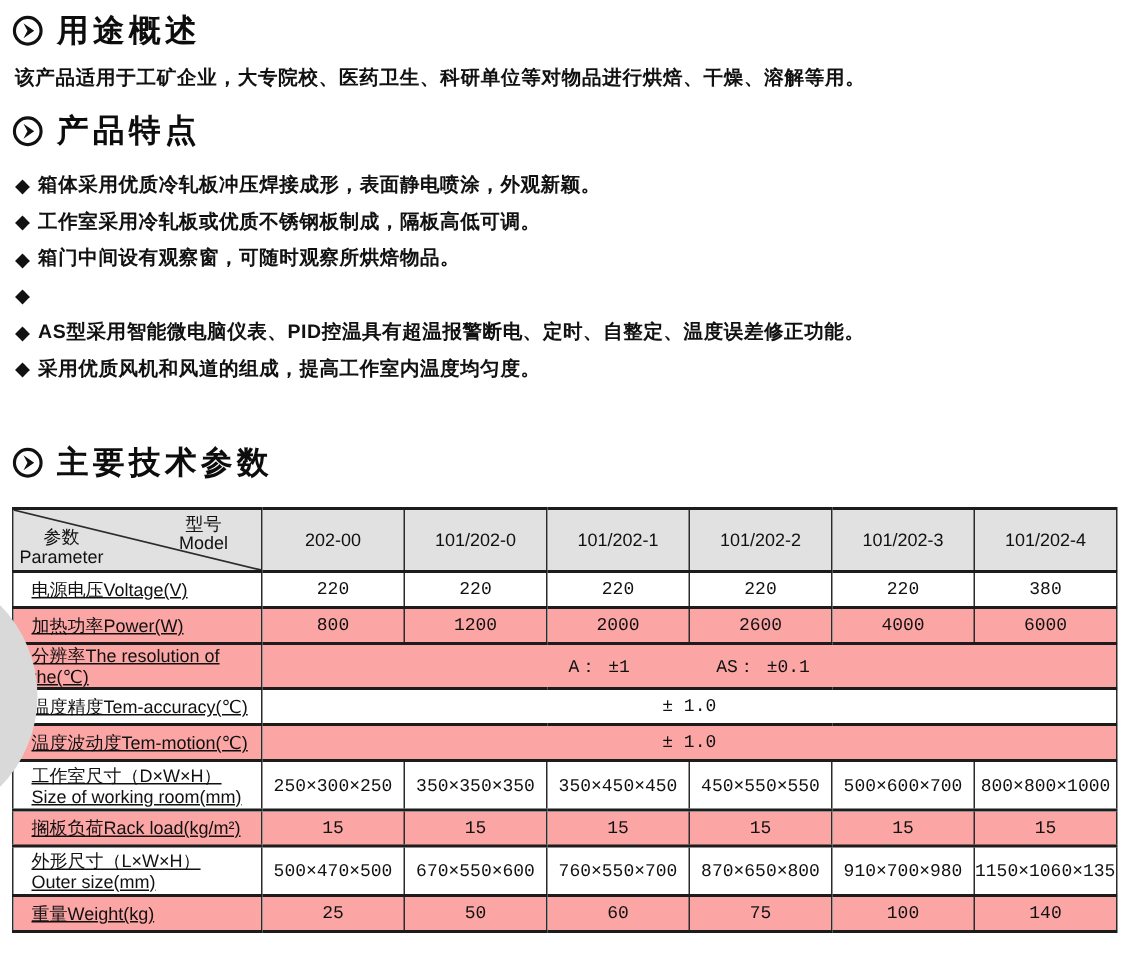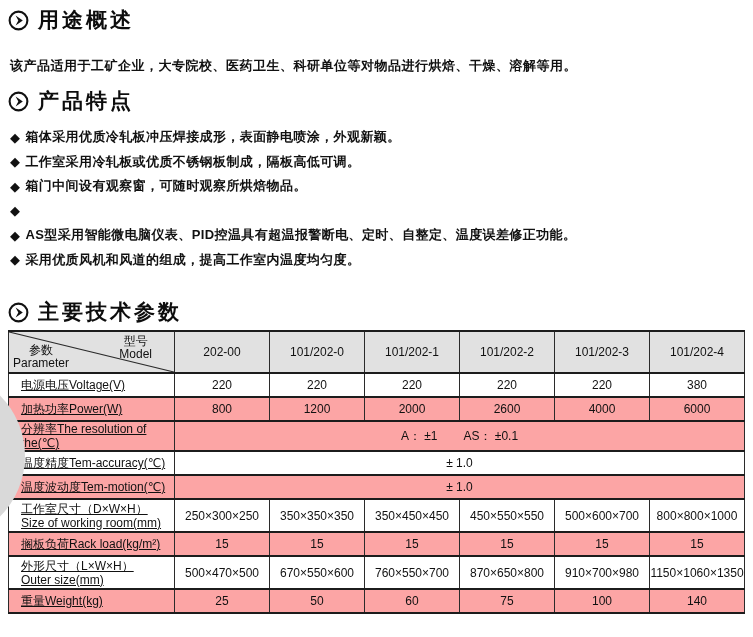--- a/index.html
+++ b/index.html
@@ -5,43 +5,43 @@
   * { margin:0; padding:0; box-sizing:border-box; }
   html,body { background:#fff; }
   body { font-family:"Liberation Sans","DejaVu Sans",sans-serif; color:#111; }
   .page { position:relative; width:753px; height:637px; background:#fff; overflow:hidden; padding:6px 8px 0 8px; }
 
   
   .section-header { display:flex; align-items:center; gap:9px; margin-top:0; }
   .section-header .hdr-icon { width:21px; height:21px; flex:0 0 auto; display:inline-block; }
   .section-header h2 { font-size:21px; font-weight:bold; letter-spacing:3px; color:#0d0d0d; }
   .sh2 { margin-top:12px; }
-  .sh3 { margin-top:26px; }
-
-  .body-text { font-size:13px; font-weight:600; margin:23px 0 0 2px; letter-spacing:0.5px; }
+  .sh3 { margin-top:36px; }
+
+  .body-text { font-size:13px; font-weight:600; margin:9px 0 0 2px; letter-spacing:0.5px; }
 
   
   .features-list { list-style:none; margin:10px 0 0 2px; }
   .features-list li { display:flex; align-items:center; gap:5px; height:24.5px; font-size:13px; font-weight:600; letter-spacing:0.4px; }
   .features-list .bullet { font-size:13px; line-height:1; }
 
   
-  .table-wrap { position:relative; margin-top:4px; }
+  .table-wrap { position:relative; margin-top:16px; }
   .spec-table { border-collapse:collapse; table-layout:fixed; width:737px; }
   .spec-table th, .spec-table td {
     border-left:1px solid #2b2b2b; border-right:1px solid #2b2b2b;
     border-top:2px solid #1c1c1c; border-bottom:2px solid #1c1c1c;
     font-size:12px; font-weight:normal; overflow:hidden;
   }
   .spec-table .gray { background:#fca5a5; }
   .spec-table thead th { background:#e1e1e1; height:42px; text-align:center; }
   .r-reg td { height:24px; }
   .r-tall td { height:33px; }
   td.label-cell { text-align:left; padding-left:12px; line-height:14px;text-decoration:underline; }
-  td.value-cell, td.span-cell { text-align:center; white-space:pre; }
+  td.value-cell, td.span-cell { text-align:center; white-space:pre;font-family:Liberation Mono, monospace; }
 
   
   th.corner-cell { position:relative; padding:0; }
   .corner-cell svg.diag { position:absolute; left:0; top:0; width:100%; height:100%; }
   .corner-model { position:absolute; top:3px; right:22px; text-align:center; line-height:13px; font-size:12px; }
   .corner-param { position:absolute; bottom:2px; left:4px; text-align:center; line-height:13px; font-size:12px; }
 
   
   .deco-circle { position:absolute; left:-155px; top:40px; width:172px; height:172px;
     border-radius:50%; background:#d9d9d9; z-index:2; pointer-events:none; }

